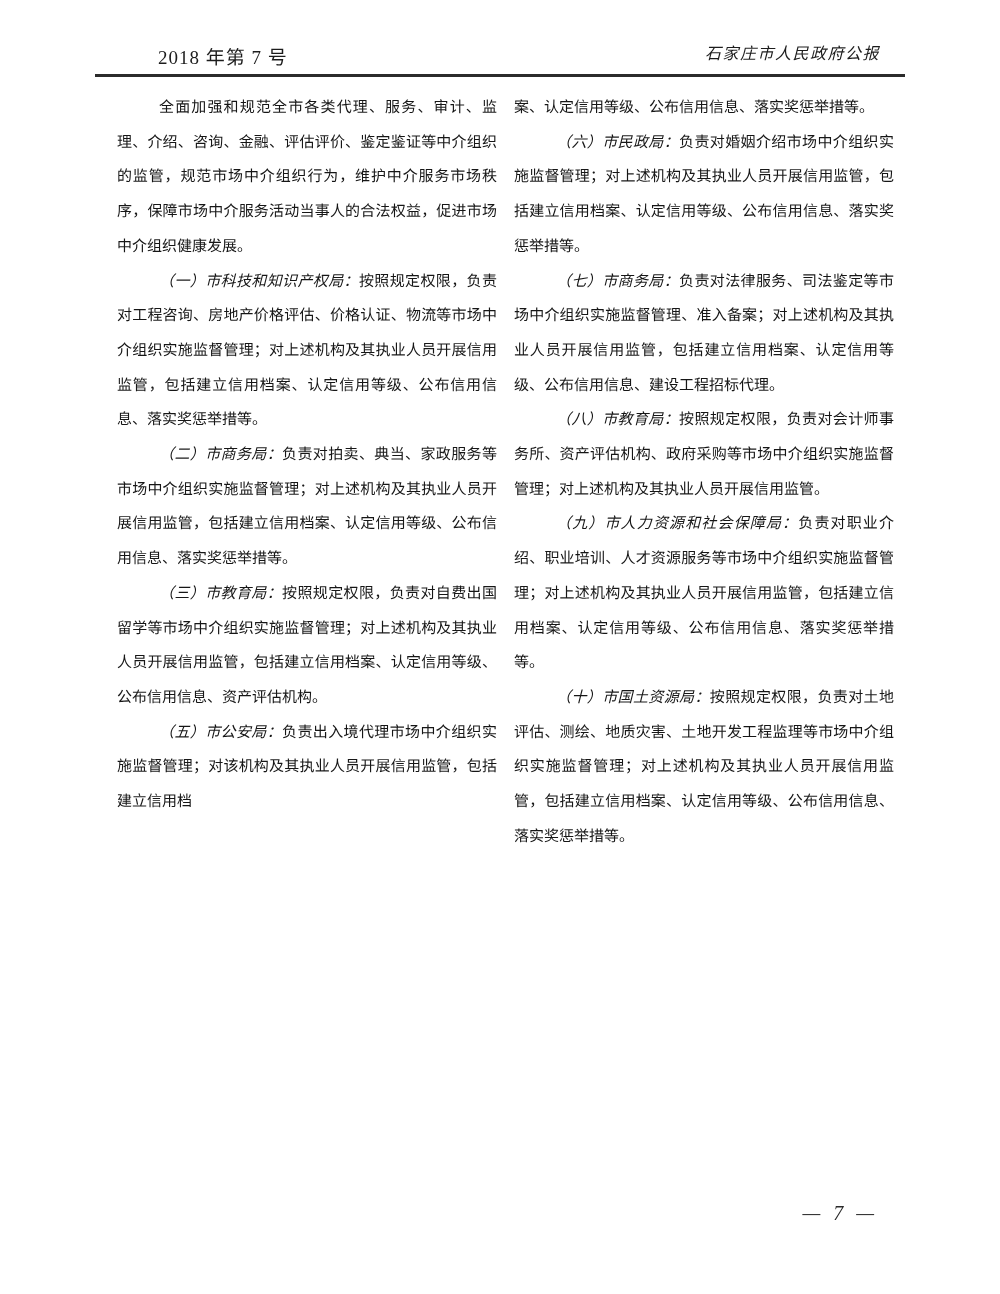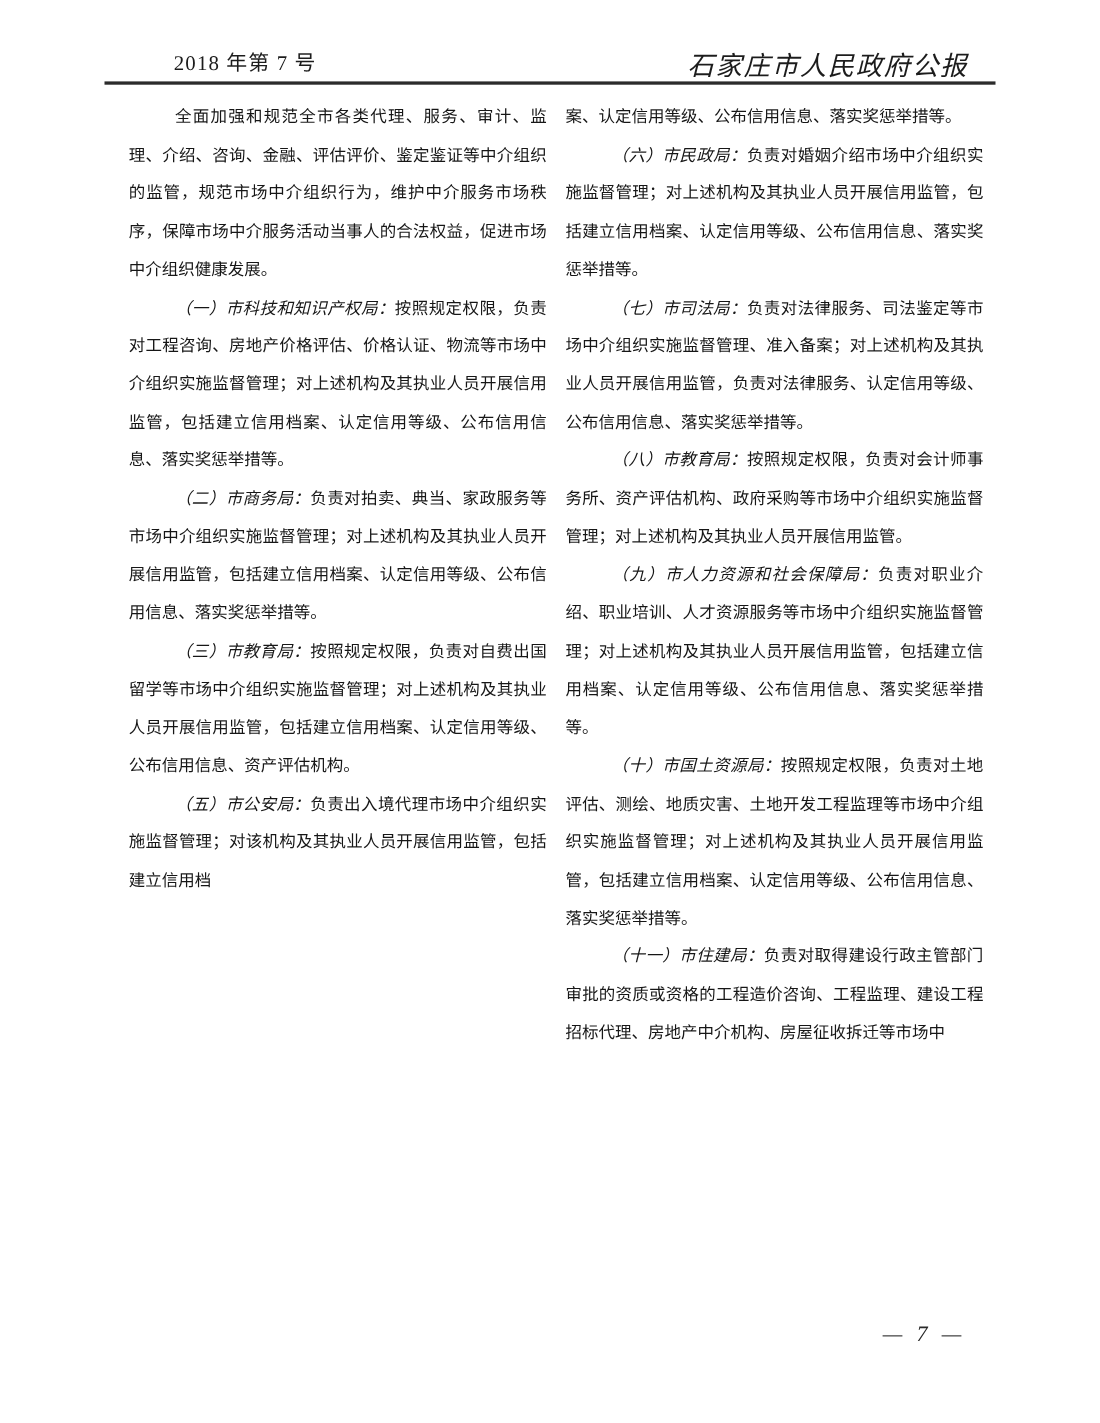--- a/index.html
+++ b/index.html
@@ -25,21 +25,21 @@
     top: 42px;
     font-size: 19px;
     letter-spacing: 1px;
     color: #1c1c1c;
     margin-left: 40px;
   }
   .header-title {
     position: absolute;
     right: 120px;
     top: 40px;
-    font-size: 24px;
+    font-size: 16px;
     font-style: italic;
     letter-spacing: 1.5px;
     color: #1c1c1c;
   }
   .header-rule {
     position: absolute;
     left: 95px;
     top: 74px;
     width: 810px;
     height: 3px;
@@ -105,31 +105,28 @@
   </div>
 
   <div class="column column-right">
     <p class="para">
       <span class="kai"></span><span>案、认定信用等级、公布信用信息、落实奖惩举措等。</span>
     </p>
     <p class="para indent">
       <span class="kai">（六）市民政局：</span><span>负责对婚姻介绍市场中介组织实施监督管理；对上述机构及其执业人员开展信用监管，包括建立信用档案、认定信用等级、公布信用信息、落实奖惩举措等。</span>
     </p>
     <p class="para indent">
-      <span class="kai">（七）市司法局：</span><span>负责对法律服务、司法鉴定等市场中介组织实施监督管理、准入备案；对上述机构及其执业人员开展信用监管，负责对法律服务、认定信用等级、公布信用信息、落实奖惩举措等。</span>
+      <span class="kai">（七）市商务局：</span><span>负责对法律服务、司法鉴定等市场中介组织实施监督管理、准入备案；对上述机构及其执业人员开展信用监管，包括建立信用档案、认定信用等级、公布信用信息、建设工程招标代理。</span>
     </p>
     <p class="para indent">
       <span class="kai">（八）市教育局：</span><span>按照规定权限，负责对会计师事务所、资产评估机构、政府采购等市场中介组织实施监督管理；对上述机构及其执业人员开展信用监管。</span>
     </p>
     <p class="para indent">
       <span class="kai">（九）市人力资源和社会保障局：</span><span>负责对职业介绍、职业培训、人才资源服务等市场中介组织实施监督管理；对上述机构及其执业人员开展信用监管，包括建立信用档案、认定信用等级、公布信用信息、落实奖惩举措等。</span>
     </p>
     <p class="para indent">
       <span class="kai">（十）市国土资源局：</span><span>按照规定权限，负责对土地评估、测绘、地质灾害、土地开发工程监理等市场中介组织实施监督管理；对上述机构及其执业人员开展信用监管，包括建立信用档案、认定信用等级、公布信用信息、落实奖惩举措等。</span>
     </p>
-    <p class="para indent">
-      <span class="kai">（十一）市住建局：</span><span>负责对取得建设行政主管部门审批的资质或资格的工程造价咨询、工程监理、建设工程招标代理、房地产中介机构、房屋征收拆迁等市场中</span>
-    </p>
   </div>
 
   <div class="page-number">— 7 —</div>
 
 </div>
 
 </body></html>

